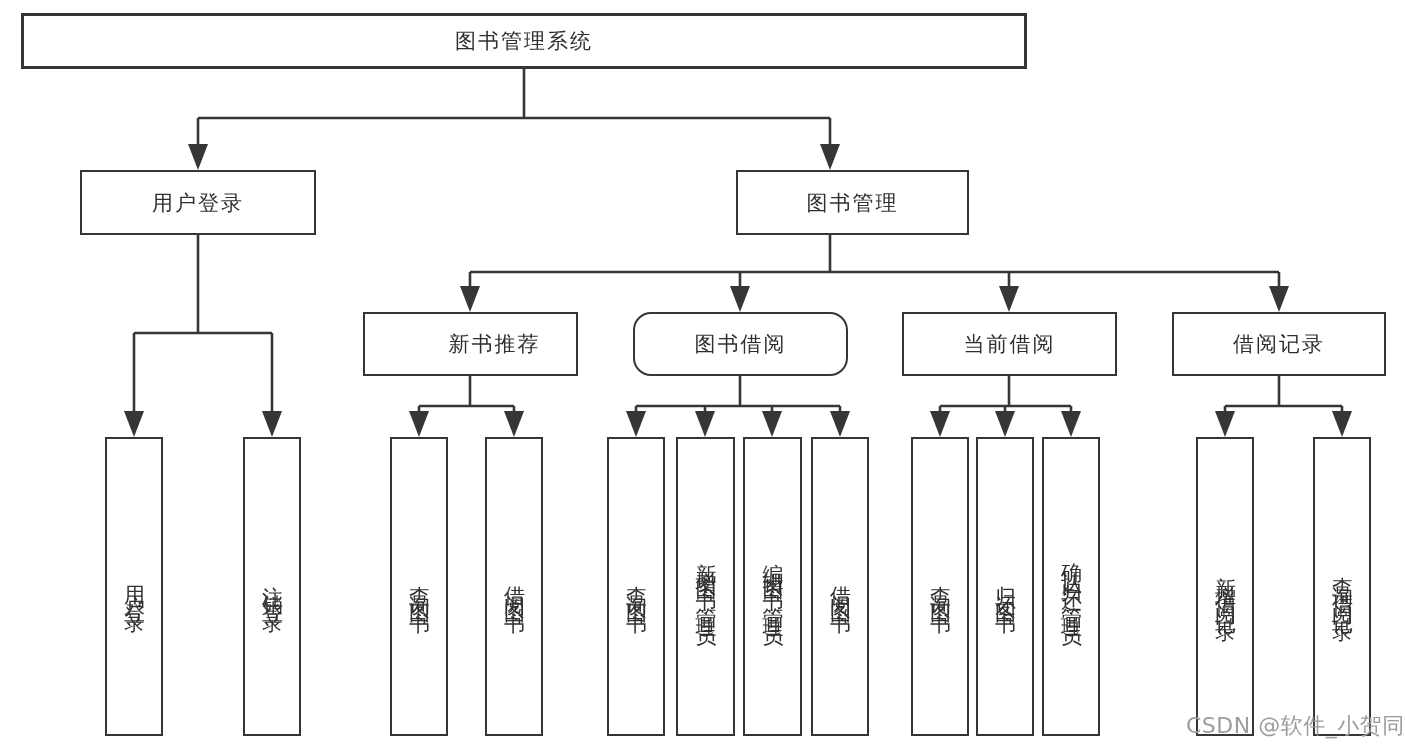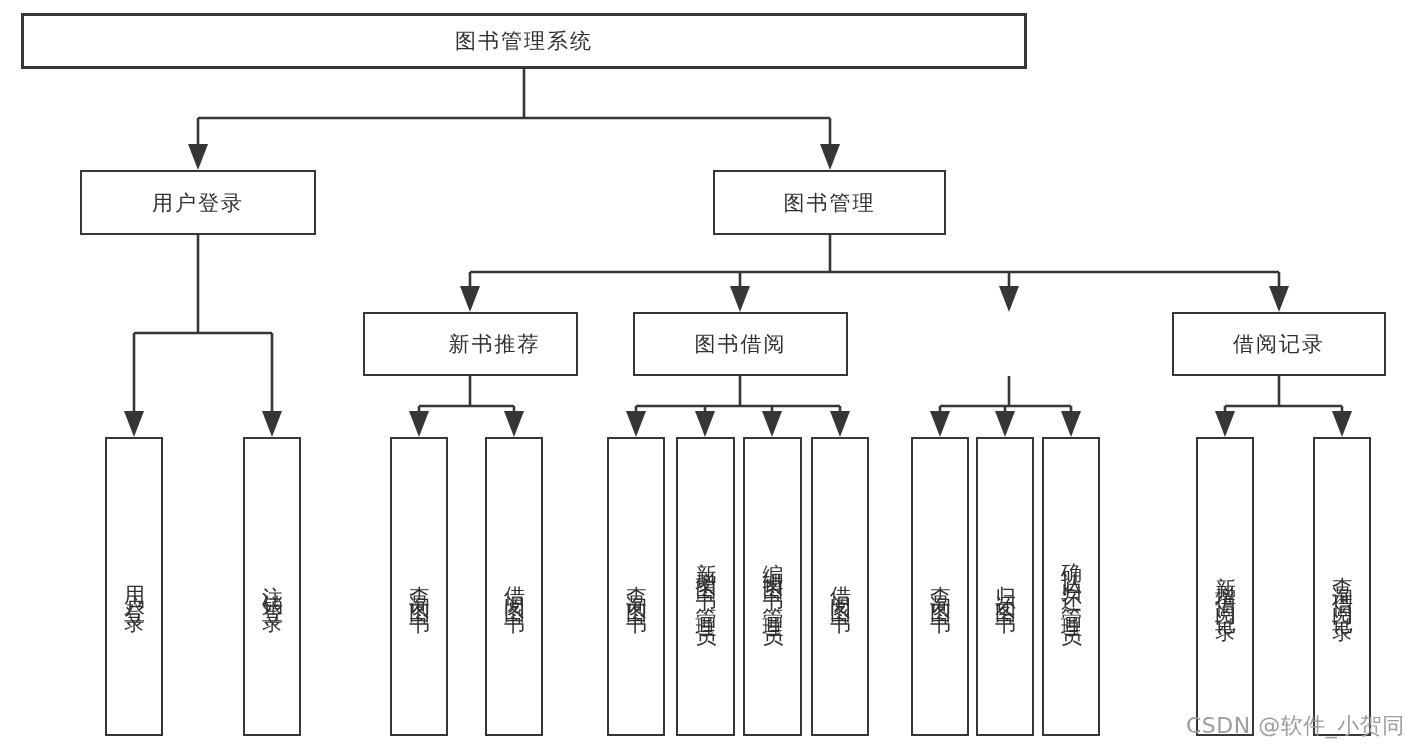--- a/index.html
+++ b/index.html
@@ -39,23 +39,23 @@
   .leaf .vtext {
     writing-mode: vertical-rl;
     text-orientation: mixed;
     letter-spacing: 9px;
     line-height: 1.1;
     white-space: nowrap;
   }
   
   #node-root            { left: 21px;   top: 13px;  width: 1006px; height: 56px; }
   #node-user-login      { left: 80px;   top: 170px; width: 236px;  height: 65px; }
-  #node-book-mgmt       { left: 713px;  top: 170px; width: 233px;  height: 65px; }
+  #node-book-mgmt       { left: 736px;  top: 170px; width: 233px;  height: 65px; }
   #node-new-book-rec    { left: 363px;  top: 312px; width: 215px;  height: 64px; padding-left: 48px; }
-  #node-book-borrowing  { left: 633px;  top: 312px; width: 215px;  height: 64px; }
+  #node-book-borrowing  { left: 633px;  top: 312px; width: 215px;  height: 64px; border-radius: 18px; }
   #node-current-borrow  { left: 902px;  top: 312px; width: 215px;  height: 64px; }
   #node-borrow-records  { left: 1172px; top: 312px; width: 214px;  height: 64px; }
   .leaf { top: 437px; height: 299px; width: 58px; }
   #leaf-user-login        { left: 105px; }
   #leaf-logout            { left: 243px; }
   #leaf-query-books-rec   { left: 390px; }
   #leaf-borrow-books-rec  { left: 485px; }
   #leaf-query-books-bor   { left: 607px; }
   #leaf-add-books-admin   { left: 676px; width: 59px; }
   #leaf-edit-books-admin  { left: 743px; width: 59px; }
@@ -131,20 +131,23 @@
   <div class="node" id="node-book-mgmt">
     <span>图书管理</span>
   </div>
 
   <div class="node" id="node-new-book-rec">
     <span>新书推荐</span>
   </div>
   <div class="node" id="node-book-borrowing">
     <span>图书借阅</span>
   </div>
+  <div class="node" id="node-current-borrow">
+    <span>当前借阅</span>
+  </div>
   <div class="node" id="node-borrow-records">
     <span>借阅记录</span>
   </div>
 
   <div class="node leaf" id="leaf-user-login">
     <span class="vtext">用户登录</span>
   </div>
   <div class="node leaf" id="leaf-logout">
     <span class="vtext">注销登录</span>
   </div>

